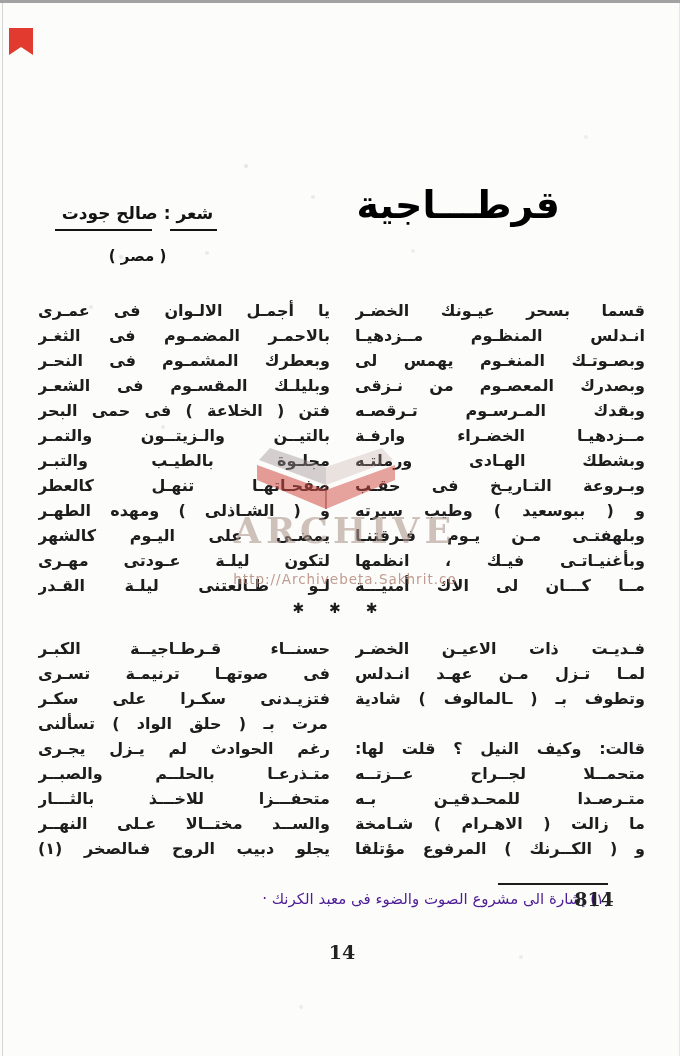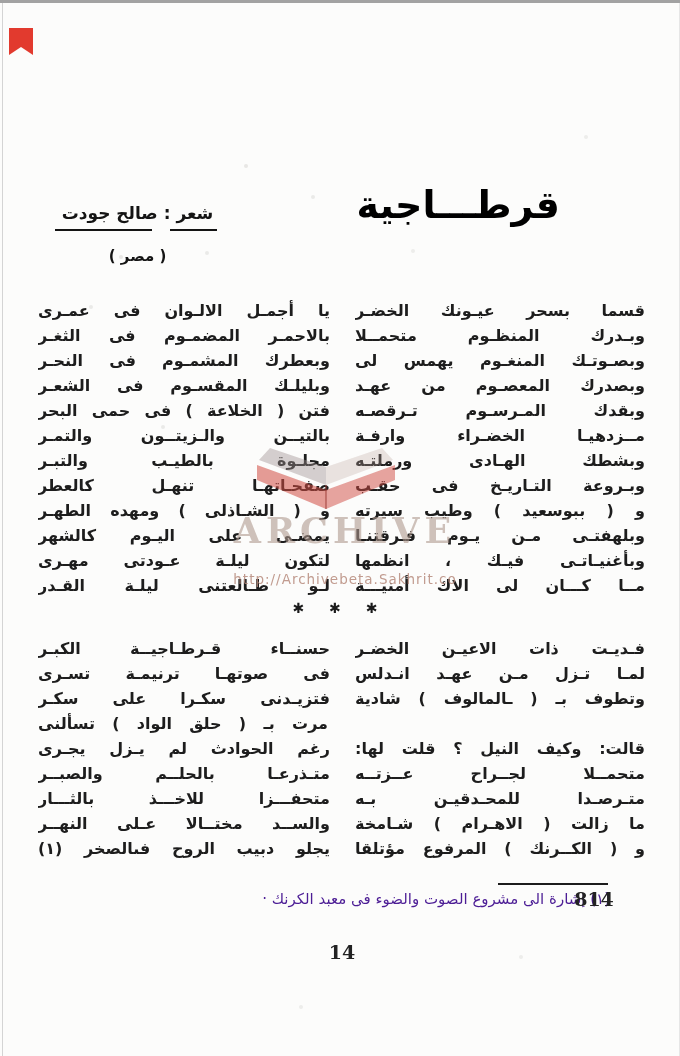--- a/index.html
+++ b/index.html
@@ -117,29 +117,29 @@
   <div class="byline-rule-b"></div>
   <div class="country">( مصر )</div>
 
   <div class="poem poem1">
     <div class="row">
         <span class="hemi left">يا أجمـل الالـوان فى عمـرى</span>
         <span class="hemi right">قسما بسحر عيـونك الخضـر</span>
       </div>
     <div class="row">
         <span class="hemi left">بالاحمـر المضمـوم فى الثغـر</span>
-        <span class="hemi right">وبـدرك المنظـوم متحمــلا</span>
+        <span class="hemi right">انـدلس المنظـوم مــزدهيـا</span>
       </div>
     <div class="row">
         <span class="hemi left">وبعطرك المشمـوم فى النحـر</span>
         <span class="hemi right">وبصـوتـك المنغـوم يهمس لى</span>
       </div>
     <div class="row">
         <span class="hemi left">وبليلـك المقسـوم فى الشعـر</span>
-        <span class="hemi right">وبصدرك المعصـوم من عهـد</span>
+        <span class="hemi right">وبصدرك المعصـوم من نـزقى</span>
       </div>
     <div class="row">
         <span class="hemi left">فتن ( الخلاعة ) فى حمى البحر</span>
         <span class="hemi right">وبقدك المـرسـوم تـرقصـه</span>
       </div>
     <div class="row">
         <span class="hemi left">بالتيــن والـزيتــون والتمـر</span>
         <span class="hemi right">مــزدهيـا الخضـراء وارفـة</span>
       </div>
     <div class="row">

